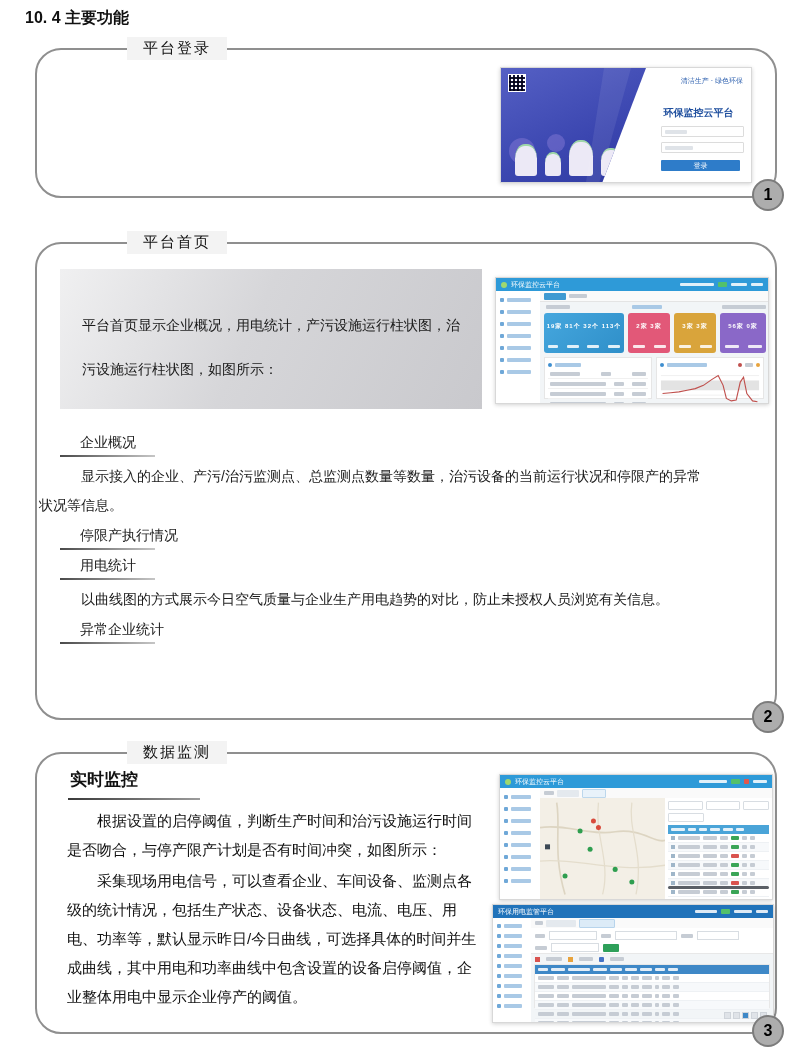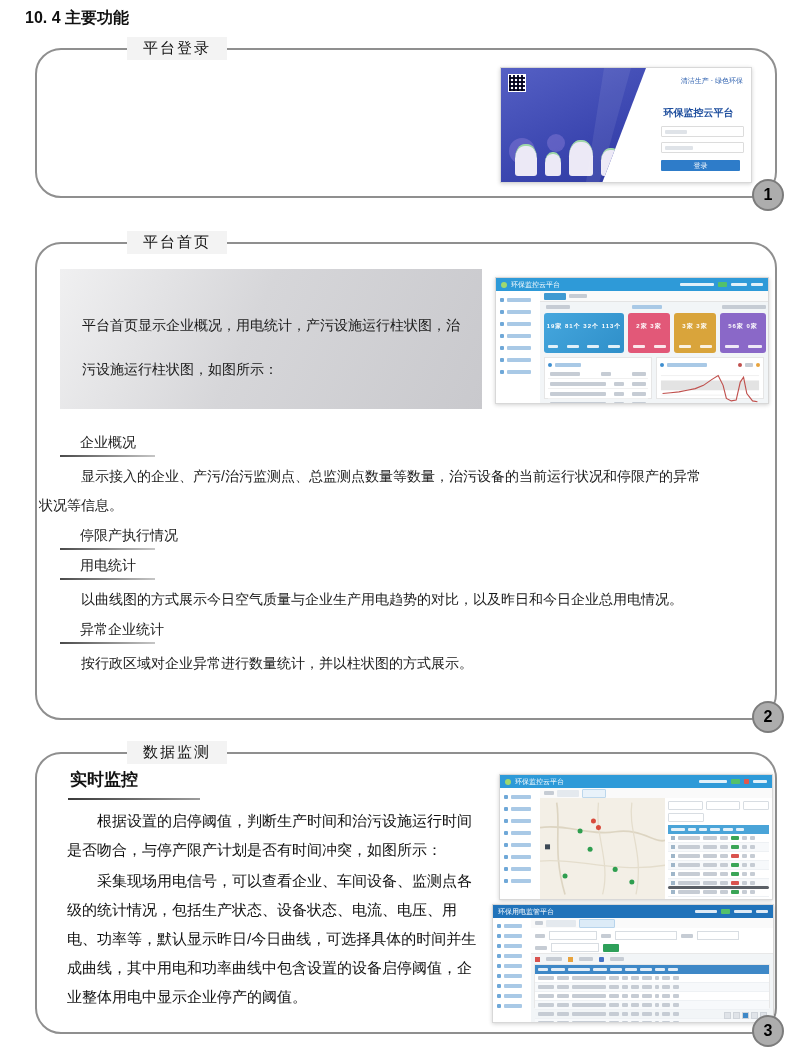--- a/index.html
+++ b/index.html
@@ -290,26 +290,25 @@
         <div class="sub-ul"></div>
         <p class="sub-p">显示接入的企业、产污/治污监测点、总监测点数量等数量，治污设备的当前运行状况和停限产的异常状况等信息。</p>
       </div>
       <div>
         <div class="sub-h">停限产执行情况</div>
         <div class="sub-ul"></div>
       </div>
       <div>
         <div class="sub-h">用电统计</div>
         <div class="sub-ul"></div>
-        <p class="sub-p">以曲线图的方式展示今日空气质量与企业生产用电趋势的对比，以及昨日和今日企业总用电情况。</p>
+        <p class="sub-p">以曲线图的方式展示今日空气质量与企业生产用电趋势的对比，防止未授权人员浏览有关信息。</p>
       </div>
       <div>
         <div class="sub-h">异常企业统计</div>
         <div class="sub-ul"></div>
-        <p class="sub-p">按行政区域对企业异常进行数量统计，并以柱状图的方式展示。</p>
       </div>
     </div>
 
     <div class="num-circle">2</div>
   </section>
 
   <section class="fbox" style="top:752px;height:278px;">
     <div class="fbox-label">数据监测</div>
 
     <h2 class="rt-h">实时监控</h2>

